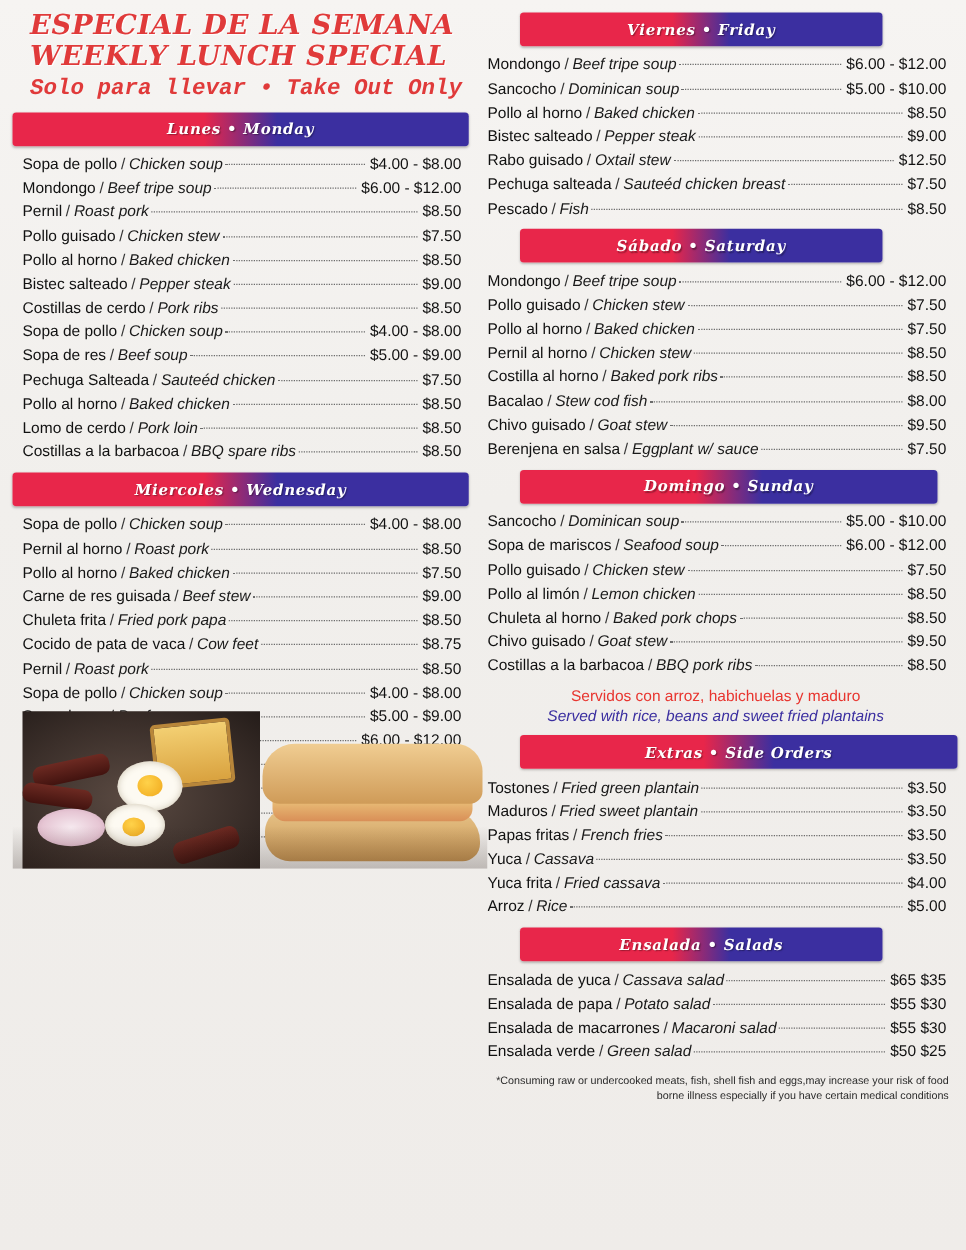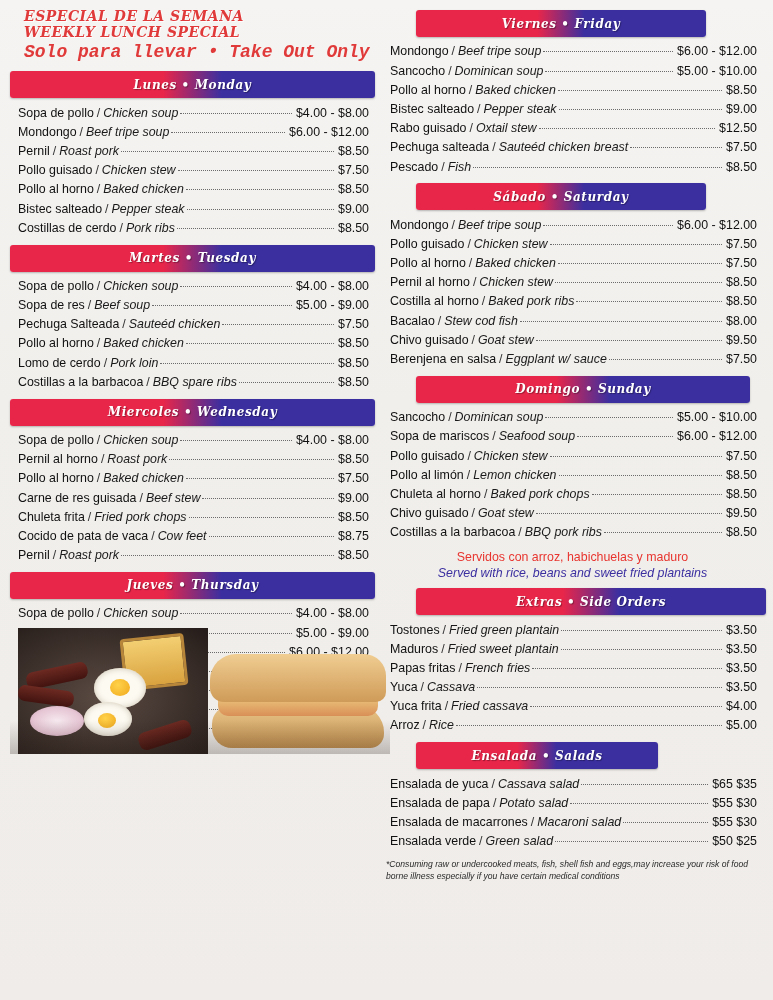--- a/index.html
+++ b/index.html
@@ -31,21 +31,21 @@
 
   
   .hdr {
     padding: 8px 0 2px 14px;
   }
   .hdr h1 {
     margin: 0;
     font-family: "DejaVu Serif", serif;
     font-style: italic;
     font-weight: bold;
-    font-size: 14px;
+    font-size: 22px;
     letter-spacing: 0.5px;
     color: #e03a3a;
     text-shadow: 1px 1px 0 rgba(255,255,255,0.8);
     line-height: 1.15;
     text-transform: uppercase;
   }
   .hdr h2 {
     margin: 2px 0 0 0;
     font-family: Liberation Mono, monospace;
     font-style: italic;
@@ -118,25 +118,24 @@
   .note-blue {
     text-align: center;
     color: #3b2fa0;
     font-style: italic;
     font-size: 12.4px;
     margin-top: 2px;
   }
   .disclaimer {
     margin-top: 8px;
     padding: 0 4px;
-    text-align: left;
+    text-align: right;
     font-size: 8.6px;
     color: #2a2a2a;
     line-height: 1.35;
-    font-style: italic;
   }
 
   .tail-note {
     padding-left: 10px;
     font-size: 12.2px;
     font-style: italic;
     color: #1b1b1b;
     margin-top: 2px;
   }
 
@@ -293,23 +292,20 @@
         </li>
       <li>
           <span class="es">Costillas de cerdo</span>
           <span class="sep">/</span>
           <span class="en">Pork ribs</span>
           <span class="dots"></span>
           <span class="price">$8.50</span>
         </li>
     </ul>
 
-    <div class="banner">
-      <span>Martes • Tuesday</span>
-    </div>
     <ul class="items">
       <li>
           <span class="es">Sopa de pollo</span>
           <span class="sep">/</span>
           <span class="en">Chicken soup</span>
           <span class="dots"></span>
           <span class="price">$4.00 - $8.00</span>
         </li>
       <li>
           <span class="es">Sopa de res</span>
@@ -376,43 +372,40 @@
       <li>
           <span class="es">Carne de res guisada</span>
           <span class="sep">/</span>
           <span class="en">Beef stew</span>
           <span class="dots"></span>
           <span class="price">$9.00</span>
         </li>
       <li>
           <span class="es">Chuleta frita</span>
           <span class="sep">/</span>
-          <span class="en">Fried pork chops</span>
+          <span class="en">Fried pork papa</span>
           <span class="dots"></span>
           <span class="price">$8.50</span>
         </li>
       <li>
           <span class="es">Cocido de pata de vaca</span>
           <span class="sep">/</span>
           <span class="en">Cow feet</span>
           <span class="dots"></span>
           <span class="price">$8.75</span>
         </li>
       <li>
           <span class="es">Pernil</span>
           <span class="sep">/</span>
           <span class="en">Roast pork</span>
           <span class="dots"></span>
           <span class="price">$8.50</span>
         </li>
     </ul>
 
-    <div class="banner">
-      <span>Jueves • Thursday</span>
-    </div>
     <ul class="items">
       <li>
           <span class="es">Sopa de pollo</span>
           <span class="sep">/</span>
           <span class="en">Chicken soup</span>
           <span class="dots"></span>
           <span class="price">$4.00  - $8.00</span>
         </li>
       <li>
           <span class="es">Sopa de res</span>
@@ -696,21 +689,21 @@
         </li>
       <li>
           <span class="es">Arroz</span>
           <span class="sep">/</span>
           <span class="en">Rice</span>
           <span class="dots"></span>
           <span class="price">$5.00</span>
         </li>
     </ul>
 
-    <div class="banner" style="width:242px;margin-left:34px;align-items:center;">
+    <div class="banner" style="width:290px;margin-left:34px;align-items:center;">
       <span>Ensalada • Salads</span>
     </div>
     <ul class="items">
       <li>
           <span class="es">Ensalada de yuca</span>
           <span class="sep">/</span>
           <span class="en">Cassava salad</span>
           <span class="dots"></span>
           <span class="price">$65  $35</span>
         </li>

